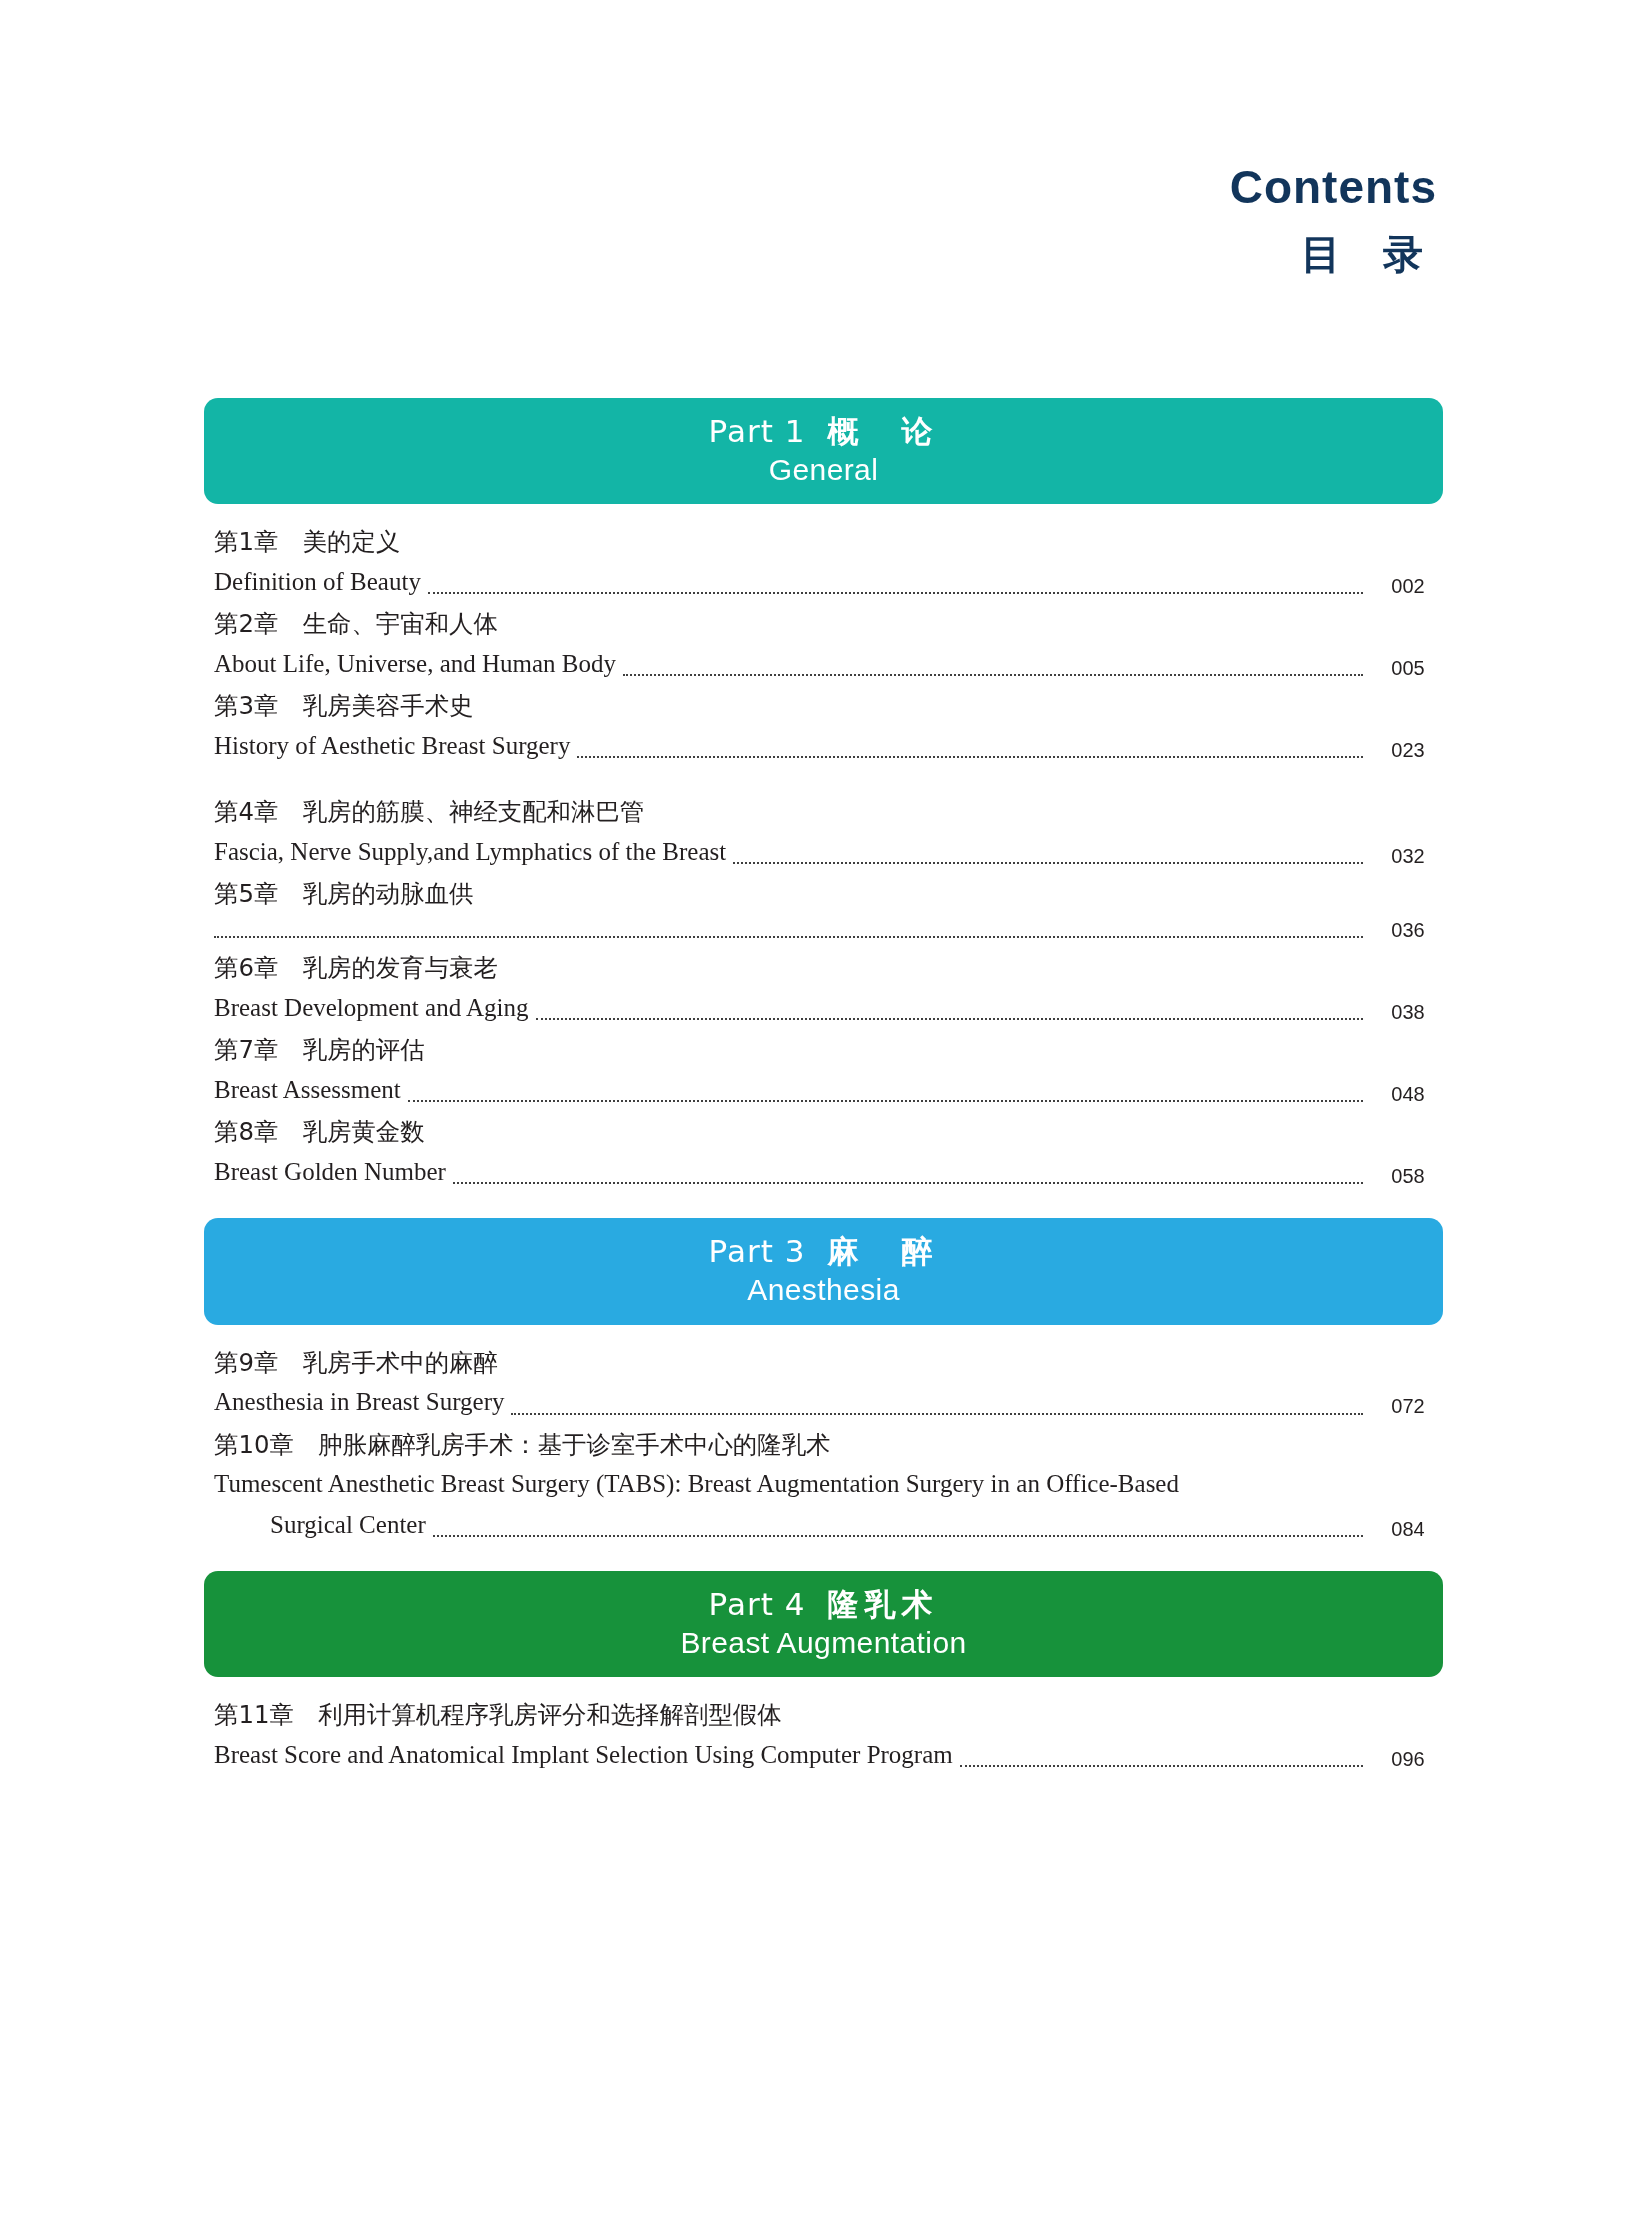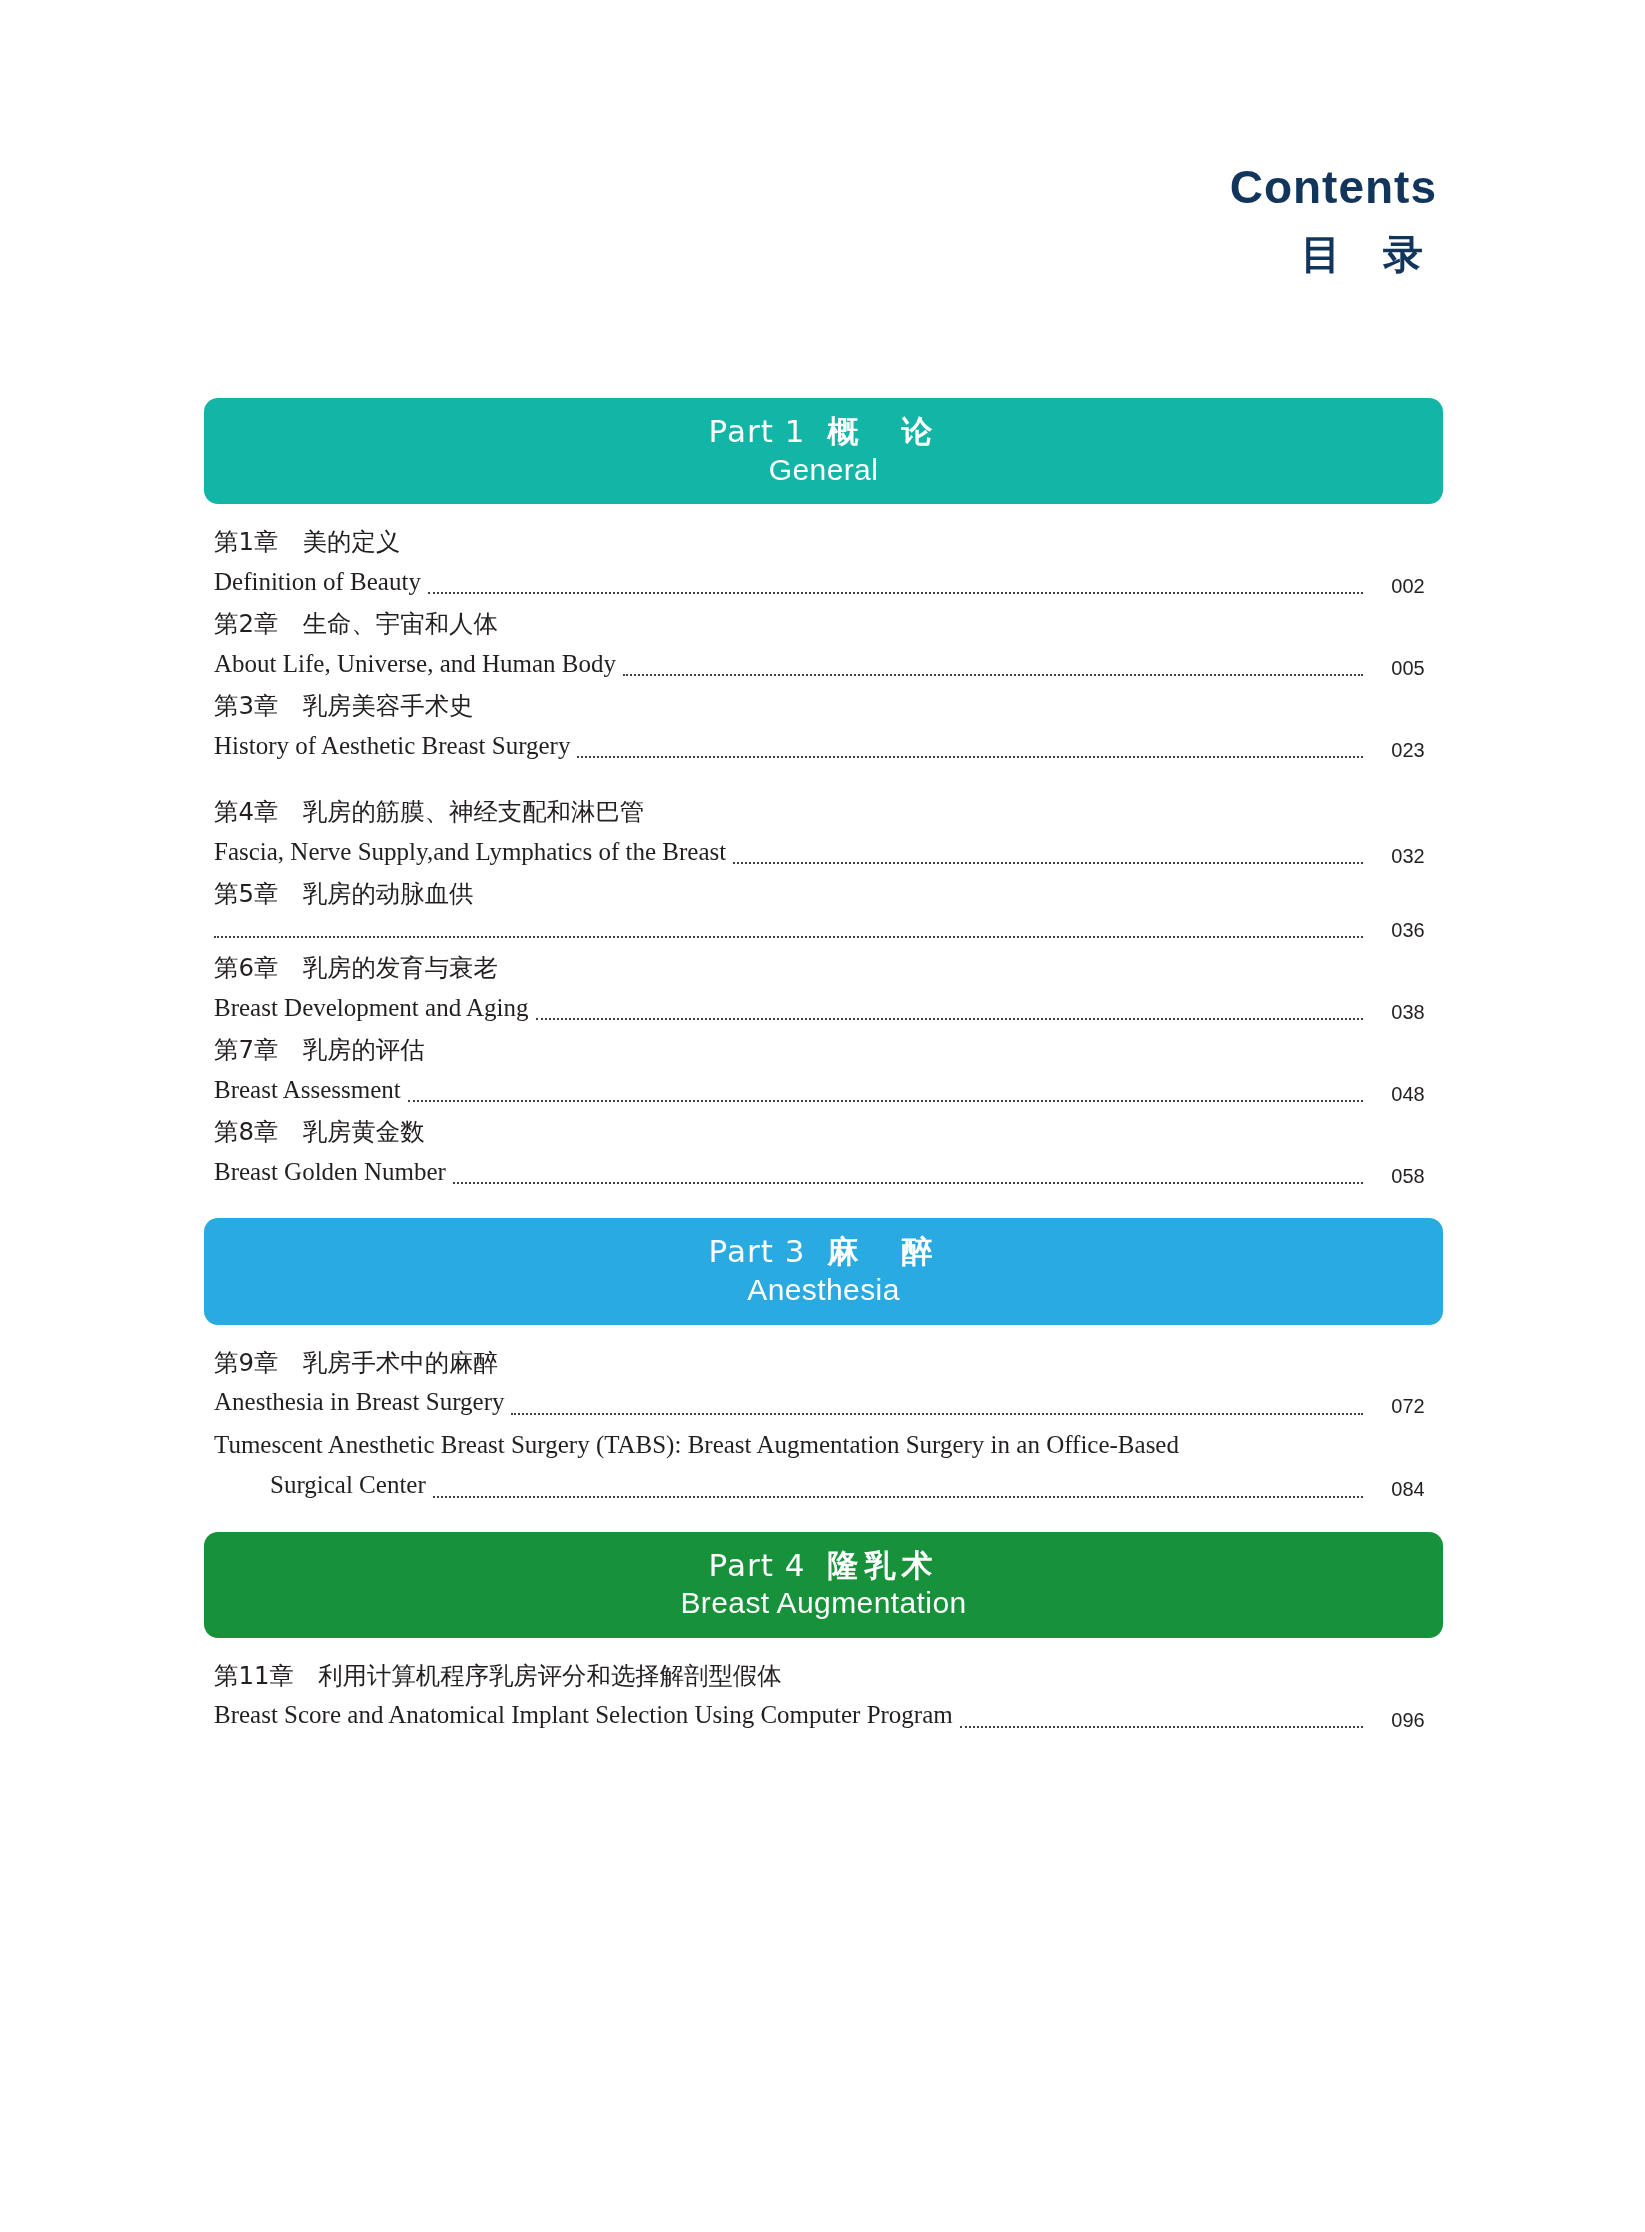--- a/index.html
+++ b/index.html
@@ -244,20 +244,21 @@
         <div class="entry">
           <div class="cn-title">第9章　乳房手术中的麻醉</div>
           <div class="en-row">
             <span class="en-title">Anesthesia in Breast Surgery</span>
             <span class="leader"></span>
             <span class="pagenum">072</span>
           </div>
         </div>
 
         <div class="entry">
+          <div class="cn-title">第10章　肿胀麻醉乳房手术：基于诊室手术中心的隆乳术</div>
           <div class="en-wrap-first">Tumescent Anesthetic Breast Surgery (TABS): Breast Augmentation Surgery in an Office-Based</div>
           <div class="en-row wrap-second">
             <span class="en-title">Surgical Center</span>
             <span class="leader"></span>
             <span class="pagenum">084</span>
           </div>
         </div>
 
       </div>
     </div>

